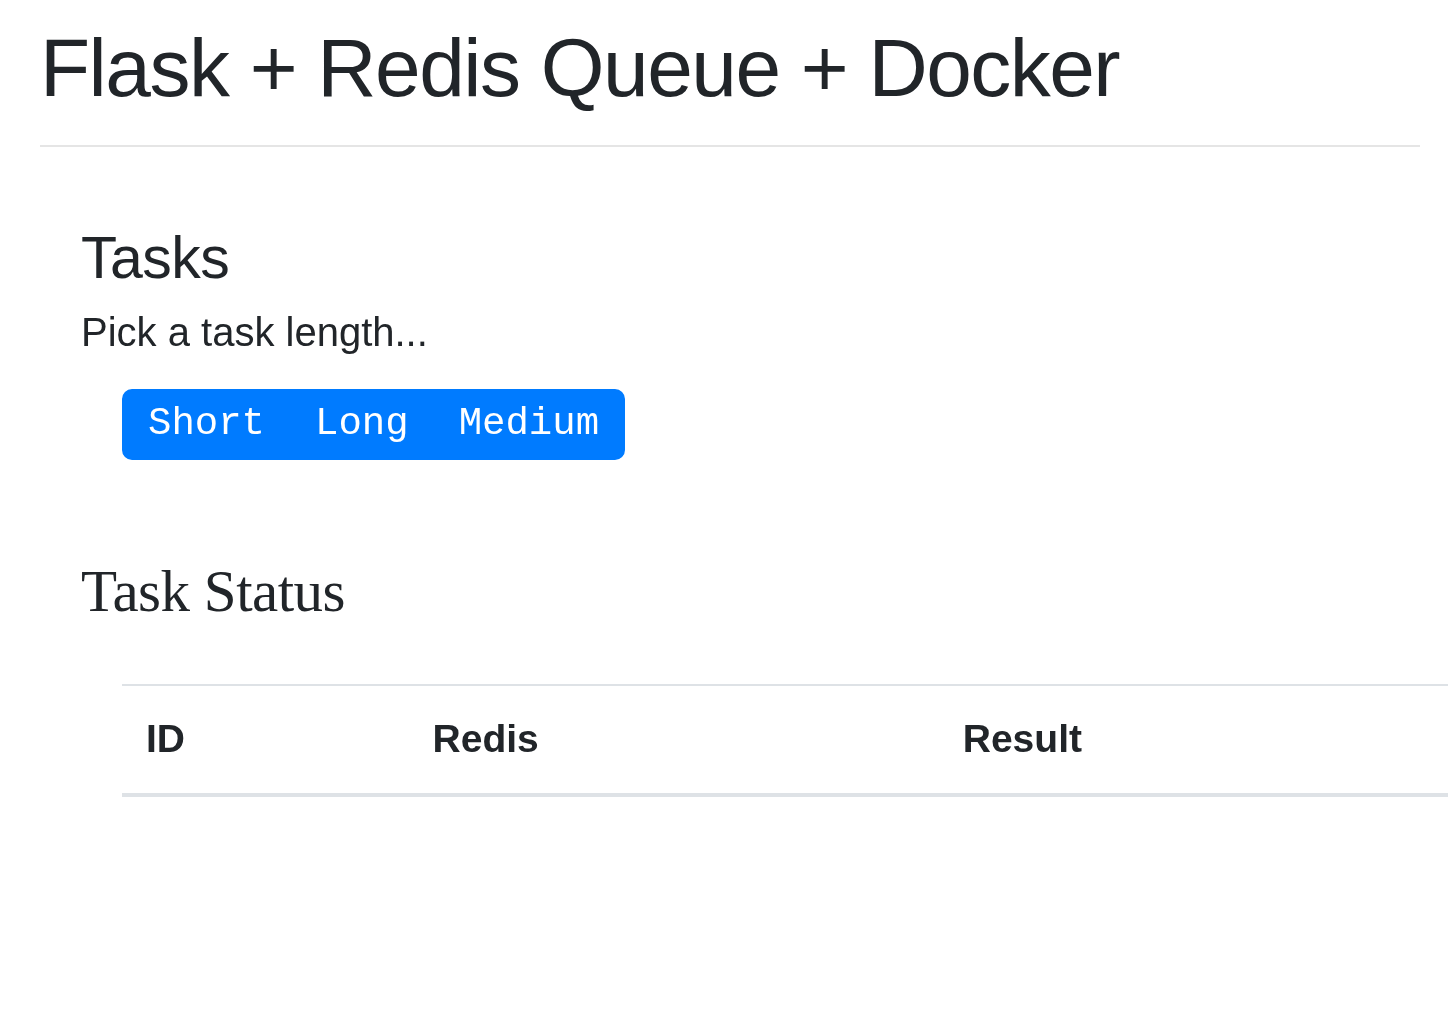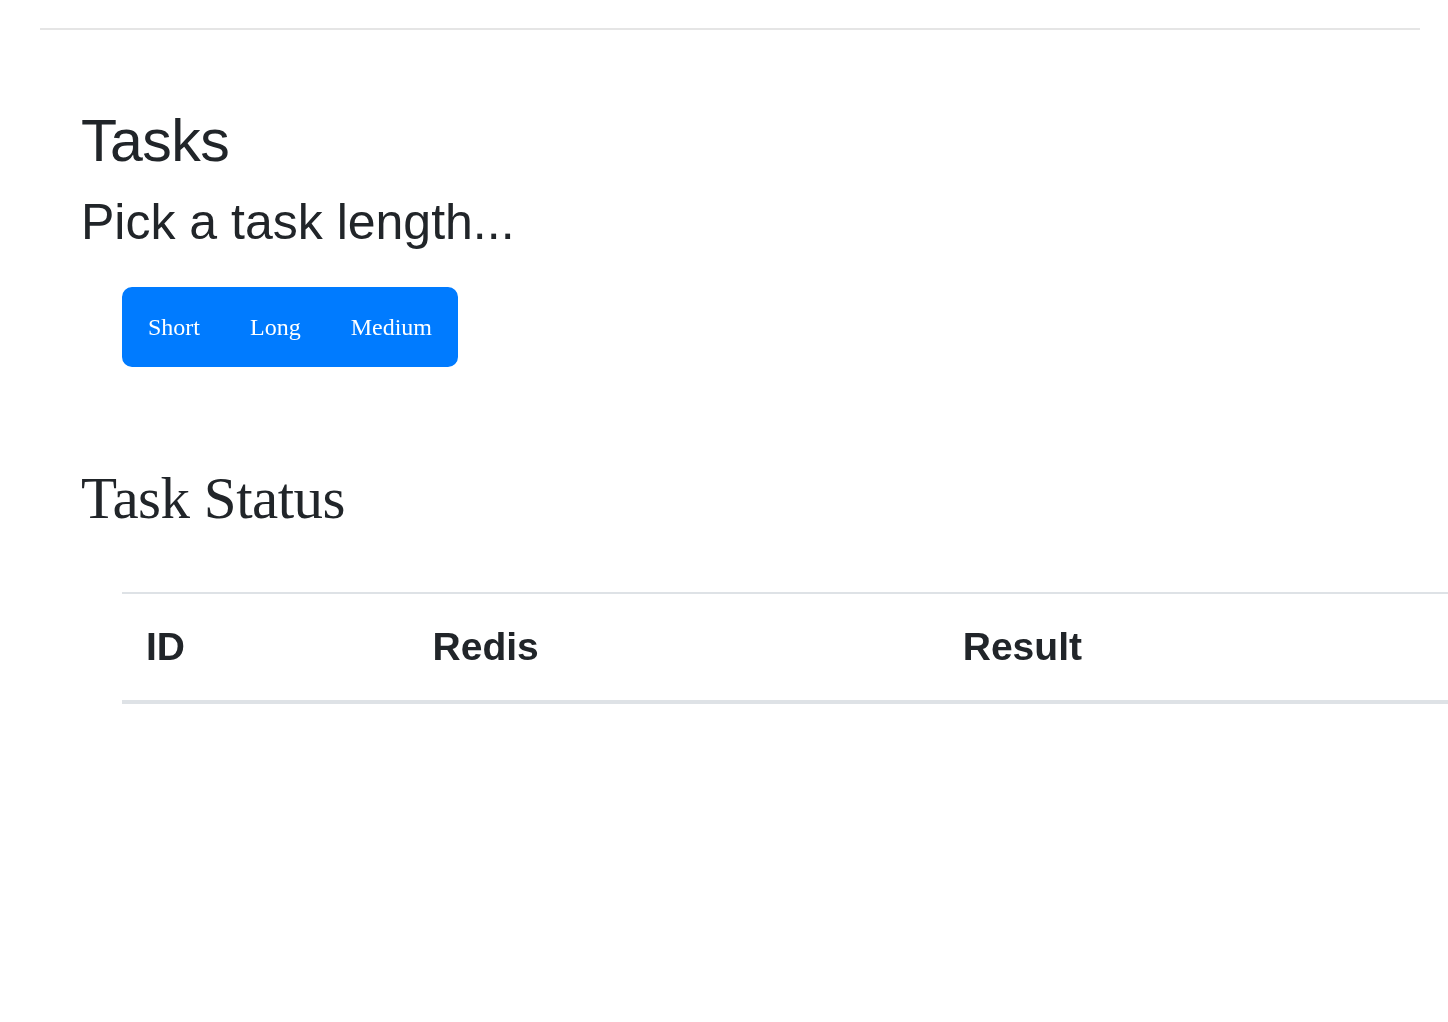--- a/index.html
+++ b/index.html
@@ -35,37 +35,37 @@
   .section-heading {
     font-size: 59px;
     font-weight: 500;
     line-height: 1.2;
     letter-spacing: -0.5px;
     margin: 0;
   }
   .tasks-heading { margin: 76px 0 8px 0; }
   .status-heading { margin: 96px 0 0 0; font-family: Liberation Serif, serif; }
   .lead {
-    font-size: 50px;
+    font-size: 40px;
     font-weight: 400;
     margin: 0 0 27px 0;
   }
   .btn-group {
     display: inline-flex;
     vertical-align: middle;
   }
   .btn {
-    font-family: Liberation Serif, serif;
-    font-size: 24px;
+    font-family: Liberation Mono, monospace;
+    font-size: 39px;
     line-height: 1.5;
     font-weight: 400;
     color: #ffffff;
     background-color: #007bff;
     border: 2px solid #007bff;
-    padding: 20px 24px;
+    padding: 4px 24px;
     margin: 0;
     cursor: pointer;
     white-space: nowrap;
   }
   .btn + .btn { margin-left: -2px; }
   .btn:first-child { border-radius: 10px 0 0 10px; }
   .btn:last-child { border-radius: 0 10px 10px 0; }
   .task-table {
     width: 100%;
     margin-top: 58px;
@@ -83,20 +83,21 @@
   }
   .col-id { width: 21.4%; }
   .col-status { width: 39.6%; }
   .col-result { width: 39%; }
 </style>
 </head>
 <body>
 
 <div class="container">
 
+  <h1 class="page-title">Flask + Redis Queue + Docker</h1>
 
   <hr class="divider">
 
   <section>
     <h3 class="section-heading tasks-heading">Tasks</h3>
     <p class="lead">Pick a task length...</p>
     <div class="btn-group" role="group">
       <button type="button" class="btn">Short</button>
       <button type="button" class="btn">Long</button>
       <button type="button" class="btn">Medium</button>

